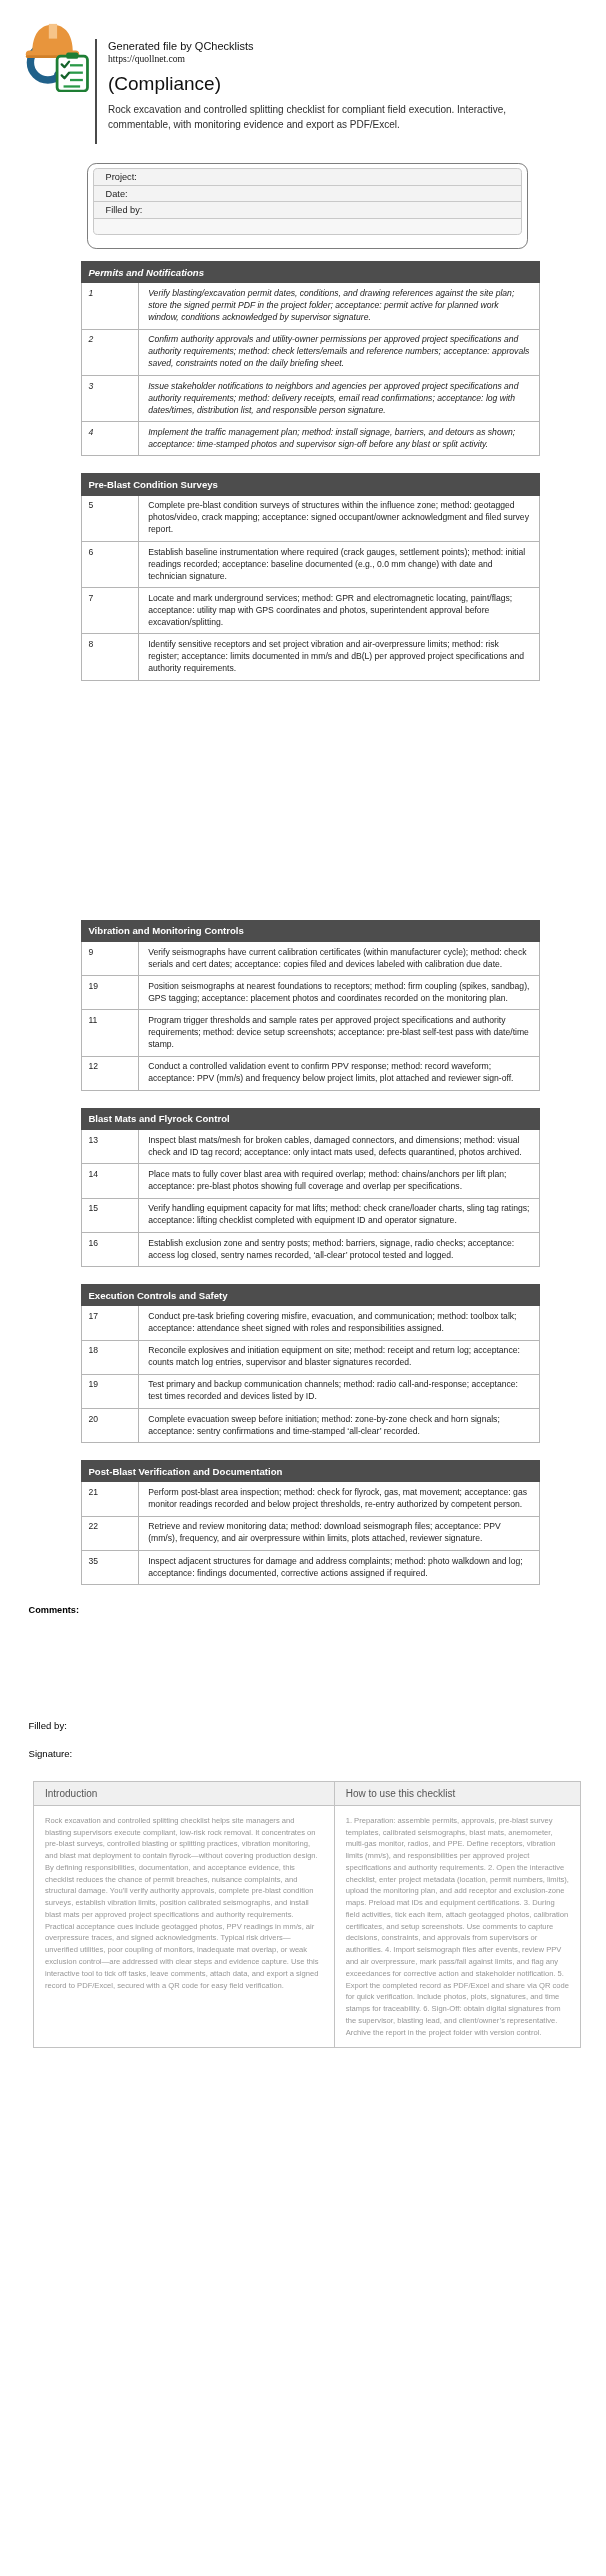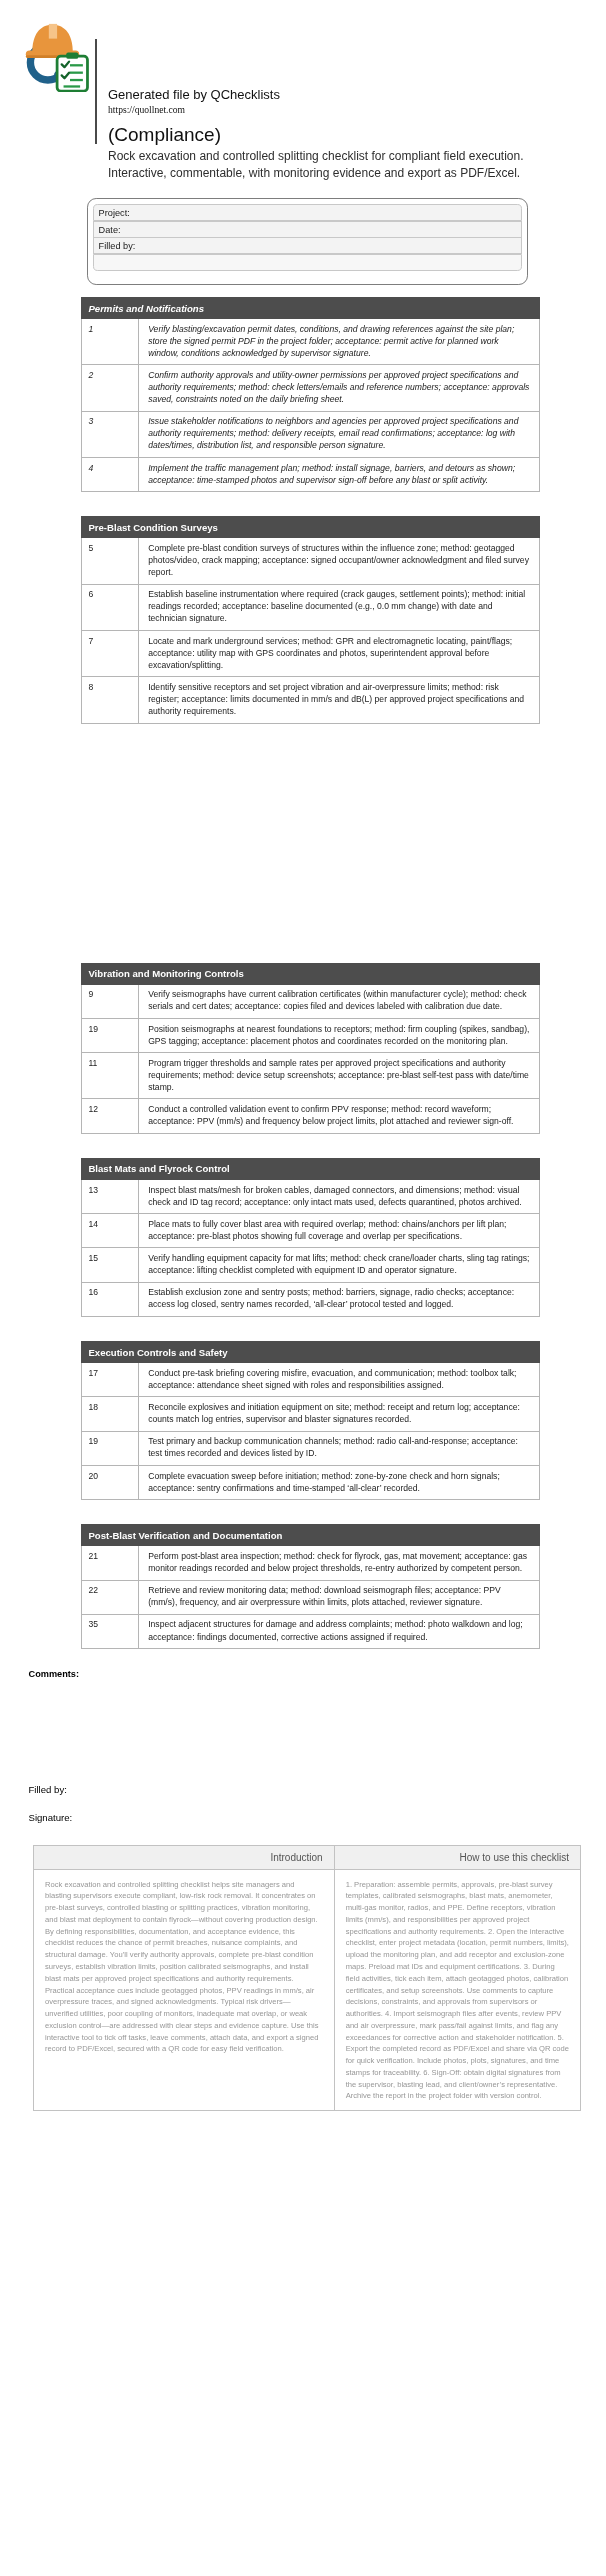--- a/index.html
+++ b/index.html
@@ -13,54 +13,54 @@
   }
 
   
   .header { position: relative; padding-top: 39px; min-height: 147px; }
   .logo { position: absolute; left: 12px; top: 11px; }
   .header-divider {
     position: absolute; left: 95px; top: 39px;
     width: 1.8px; height: 105px; background: #4a4a4a;
   }
   .header-text { margin-left: 108px; width: 442px; }
-  .gen-line { font-size: 13px; line-height: 1.3; color: #111; margin-top: 48px; }
+  .gen-line { font-size: 11px; line-height: 1.3; color: #111; }
   .url-line  { font-size: 9.6px; line-height: 1.3; color: #111; font-family: Liberation Serif, serif; }
   .doc-title { margin-top: 6.4px; font-size: 19px; line-height: 1.28; color: #101010; font-weight: 400; letter-spacing: 0; }
   .doc-title span { display: block; }
-  .doc-subtitle { margin-top: 1px; font-size: 12px; line-height: 1.45; color: #2e2e2e; width: 437px; }
+  .doc-subtitle { margin-top: 7px; font-size: 10px; line-height: 1.45; color: #2e2e2e; width: 437px; }
 
   
   .project-box {
     margin: 15.6px 0 0 87px;
     width: 441px;
     border: 1.4px solid #7d7d7d;
     border-radius: 9.2px;
     padding: 4.6px 4.6px 13px 4.6px;
     background: #ffffff;
   }
   .project-row {
     height: 17.4px;
     background: #f3f3f3;
     border: 0.9px solid #c8c8c8;
     margin-top: -0.9px;
     font-size: 9.2px;
     line-height: 16.5px;
     color: #1a1a1a;
-    padding-left: 5px;
+    padding-left: 12px;
   }
   .project-row:first-child { margin-top: 0; border-top-left-radius: 4.6px; border-top-right-radius: 4.6px; }
   .project-row.empty { background: #f7f7f7; border-bottom-left-radius: 4.6px; border-bottom-right-radius: 4.6px; }
 
   
   .sections { margin-left: 81px; width: 459px; margin-top: 12px; }
   .sections table {
     width: 459px;
     border-collapse: collapse;
-    margin-top: 24px;
+    margin-top: 17px;
     border: 0.9px solid #8f8f8f;
   }
   .sections table:first-of-type { margin-top: 0; font-style: italic; }
   .sections table:nth-of-type(3) { margin-top: 239px; } 
   .sections th.sec-title {
     background: #4d4d4d;
     color: #ffffff;
     font-weight: 700;
     font-size: 9.6px;
     text-align: left;
@@ -89,21 +89,21 @@
     margin: 22px 0 0 33px;
     width: 548px;
     border-collapse: collapse;
     border: 0.9px solid #c2c2c2;
   }
   .info-table th {
     background: #f0f0f0;
     color: #555555;
     font-weight: 400;
     font-size: 10px;
-    text-align: right;
+    text-align: left;
     padding: 6.4px 11px;
     border: 0.9px solid #c2c2c2;
   }
   .info-table td {
     vertical-align: top;
     border: 0.9px solid #c2c2c2;
     padding: 8.3px 11px;
     font-size: 7.6px;
     line-height: 1.55;
     color: #979797;

